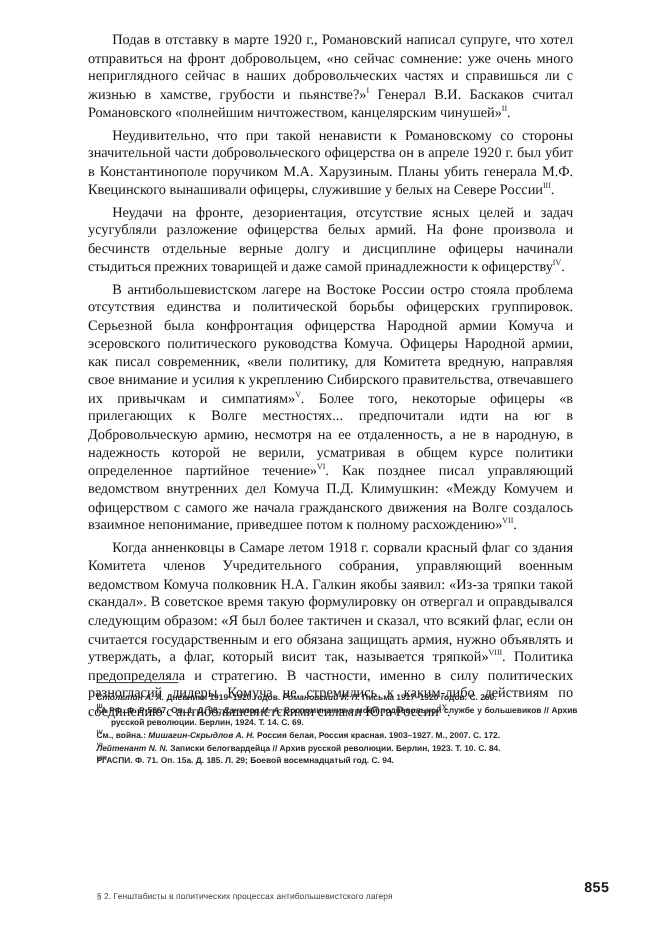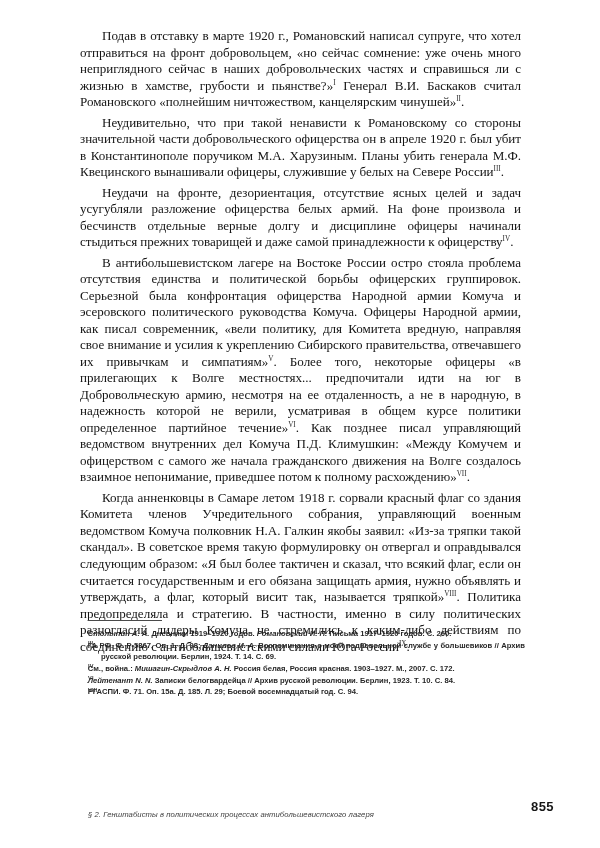--- a/index.html
+++ b/index.html
@@ -93,21 +93,20 @@
     height: 34px;
   }
   .footer-title {
     position: absolute;
     left: 88px;
     top: 4px;
     font-family: "Liberation Sans", "DejaVu Sans", sans-serif;
     font-size: 7.7px;
     color: #3c3c3c;
     letter-spacing: 0.06px;
-    font-style: italic;
   }
   .folio {
     position: absolute;
     right: 46px;
     top: -7px;
     font-family: "Liberation Sans", "DejaVu Sans", sans-serif;
     font-size: 13px;
     font-weight: bold;
     color: #171717;
     letter-spacing: 0.4px;

